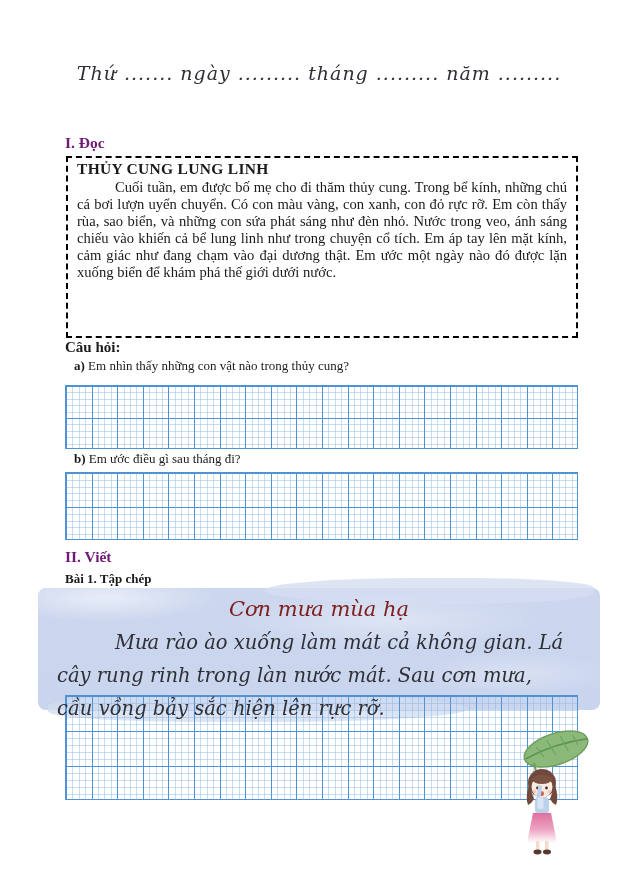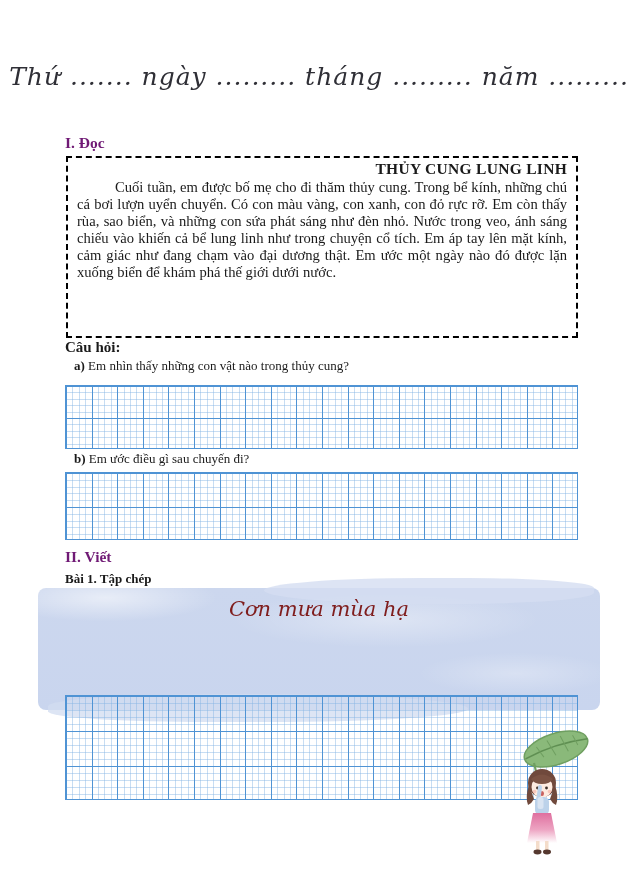--- a/index.html
+++ b/index.html
@@ -2,33 +2,33 @@
 <html><head>
 <meta charset="utf-8">
 <style>
   html,body{margin:0;padding:0;background:#fff;}
   .page{position:relative;width:638px;height:886px;background:#ffffff;overflow:hidden;
         font-family:"Liberation Serif",serif;color:#1a1a1a;}
   .abs{position:absolute;}
 
   
   .header-line{top:62px;left:0;width:100%;text-align:center;
-    font-family:"DejaVu Serif",serif;font-style:italic;font-size:25px;color:#2f2f36;letter-spacing:1px;}
+    font-family:"DejaVu Serif",serif;font-style:italic;font-size:19px;color:#2f2f36;letter-spacing:1px;}
 
   .lesson-title{top:106px;left:0;width:100%;text-align:center;
     font-weight:bold;font-size:15.5px;color:#e30008;}
 
   .section-label{font-weight:bold;font-size:15.5px;color:#701a75;}
   .sec-read{top:134px;left:65px;}
   .sec-write{top:548px;left:65px;z-index:2;}
 
   
   .reading-box{top:156px;left:66px;width:512px;height:182px;box-sizing:border-box;
     border:2.5px dashed #000;padding:2px 9px 0 9px;background:#fff;}
-  .box-title{text-align:right;font-weight:bold;font-size:15.5px;letter-spacing:.3px;}
+  .box-title{text-align:left;font-weight:bold;font-size:15.5px;letter-spacing:.3px;}
   .box-text{margin-top:1px;font-size:14.6px;line-height:17px;text-align:justify;text-indent:38px;}
 
   .cau-hoi{top:339px;left:65px;font-weight:bold;font-size:15px;}
   .question{left:74px;font-size:13px;}
   .q-a{top:358px;}
   .q-b{top:451px;}
   .q-label{font-weight:bold;}
 
   
   .grid{left:65px;width:513px;box-sizing:border-box;border:1px solid #4f93d4;z-index:1;
@@ -88,33 +88,34 @@
 
   <div class="abs question q-a">
     <span class="q-label">a)</span>
     <span>Em nhìn thấy những con vật nào trong thủy cung?</span>
   </div>
 
   <div class="abs grid grid-a"></div>
 
   <div class="abs question q-b">
     <span class="q-label">b)</span>
-    <span>Em ước điều gì sau chuyến đi?</span>
+    <span>Em ước điều gì sau tháng đi?</span>
   </div>
 
   <div class="abs grid grid-b"></div>
 
   <div class="abs section-label sec-write">II. Viết</div>
 
   <div class="abs exercise-label">Bài 1. Tập chép</div>
 
   <div class="abs watercolor"></div>
 
   <div class="abs passage-title">Cơn mưa mùa hạ</div>
 
+  <div class="abs passage-text">Mưa rào ào xuống làm mát cả không gian. Lá cây rung rinh trong làn nước mát. Sau cơn mưa, cầu vồng bảy sắc hiện lên rực rỡ.</div>
 
   <div class="abs grid grid-c"></div>
 
   <div class="abs girl-illustration">
     <svg viewBox="0 0 92 140" width="92" height="140">
 
       <g transform="rotate(-18 52 22)">
         <ellipse cx="52" cy="22" rx="33" ry="15.5" fill="#8ab97a"></ellipse>
         <ellipse cx="52" cy="22" rx="33" ry="15.5" fill="none" stroke="#6f9f60" stroke-width="1.5"></ellipse>
         <path d="M20 22 Q52 16 85 22" stroke="#5f8f52" stroke-width="1.6" fill="none"></path>

